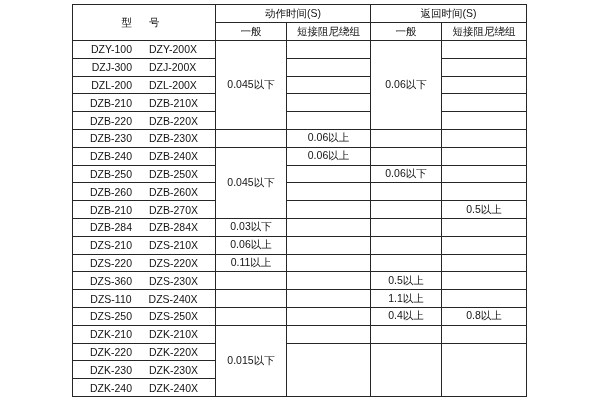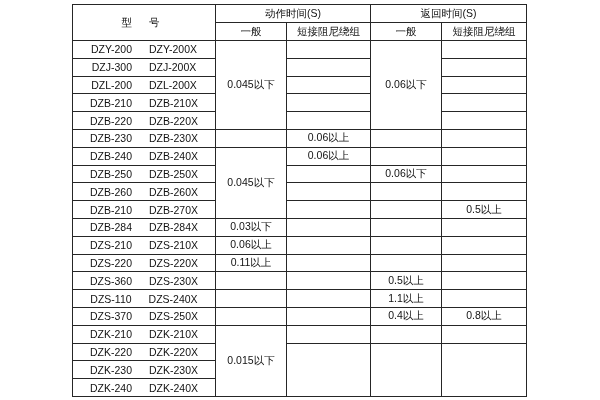--- a/index.html
+++ b/index.html
@@ -66,21 +66,21 @@
       </tr>
       <tr>
         <th class="sub-header">一般</th>
         <th class="sub-header">短接阻尼绕组</th>
         <th class="sub-header">一般</th>
         <th class="sub-header">短接阻尼绕组</th>
       </tr>
     </thead>
     <tbody id="spec-body">
     <tr>
-          <td class="model-cell"><span class="m1">DZY-200</span><span class="m2">DZY-200X</span></td>
+          <td class="model-cell"><span class="m1">DZY-100</span><span class="m2">DZY-200X</span></td>
           <td class="value-cell" rowspan="5">0.045以下</td>
           <td class="value-cell"></td>
           <td class="value-cell" rowspan="5">0.06以下</td>
           <td class="value-cell"></td>
         </tr>
         <tr>
           <td class="model-cell"><span class="m1">DZJ-300</span><span class="m2">DZJ-200X</span></td>
           <td class="value-cell"></td>
           <td class="value-cell"></td>
         </tr>
@@ -160,21 +160,21 @@
           <td class="value-cell"></td>
         </tr>
         <tr>
           <td class="model-cell"><span class="m1">DZS-110</span><span class="m2">DZS-240X</span></td>
           <td class="value-cell"></td>
           <td class="value-cell"></td>
           <td class="value-cell">1.1以上</td>
           <td class="value-cell"></td>
         </tr>
         <tr>
-          <td class="model-cell"><span class="m1">DZS-370</span><span class="m2">DZS-250X</span></td>
+          <td class="model-cell"><span class="m1">DZS-250</span><span class="m2">DZS-250X</span></td>
           <td class="value-cell"></td>
           <td class="value-cell"></td>
           <td class="value-cell">0.4以上</td>
           <td class="value-cell">0.8以上</td>
         </tr>
         <tr>
           <td class="model-cell"><span class="m1">DZK-210</span><span class="m2">DZK-210X</span></td>
           <td class="value-cell" rowspan="4">0.015以下</td>
           <td class="value-cell"></td>
           <td class="value-cell"></td>

